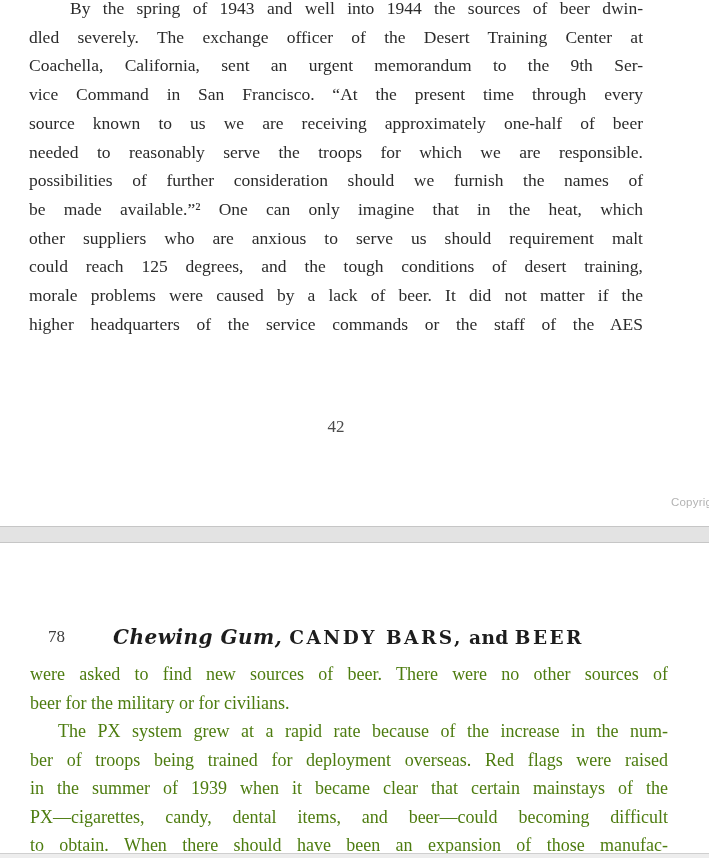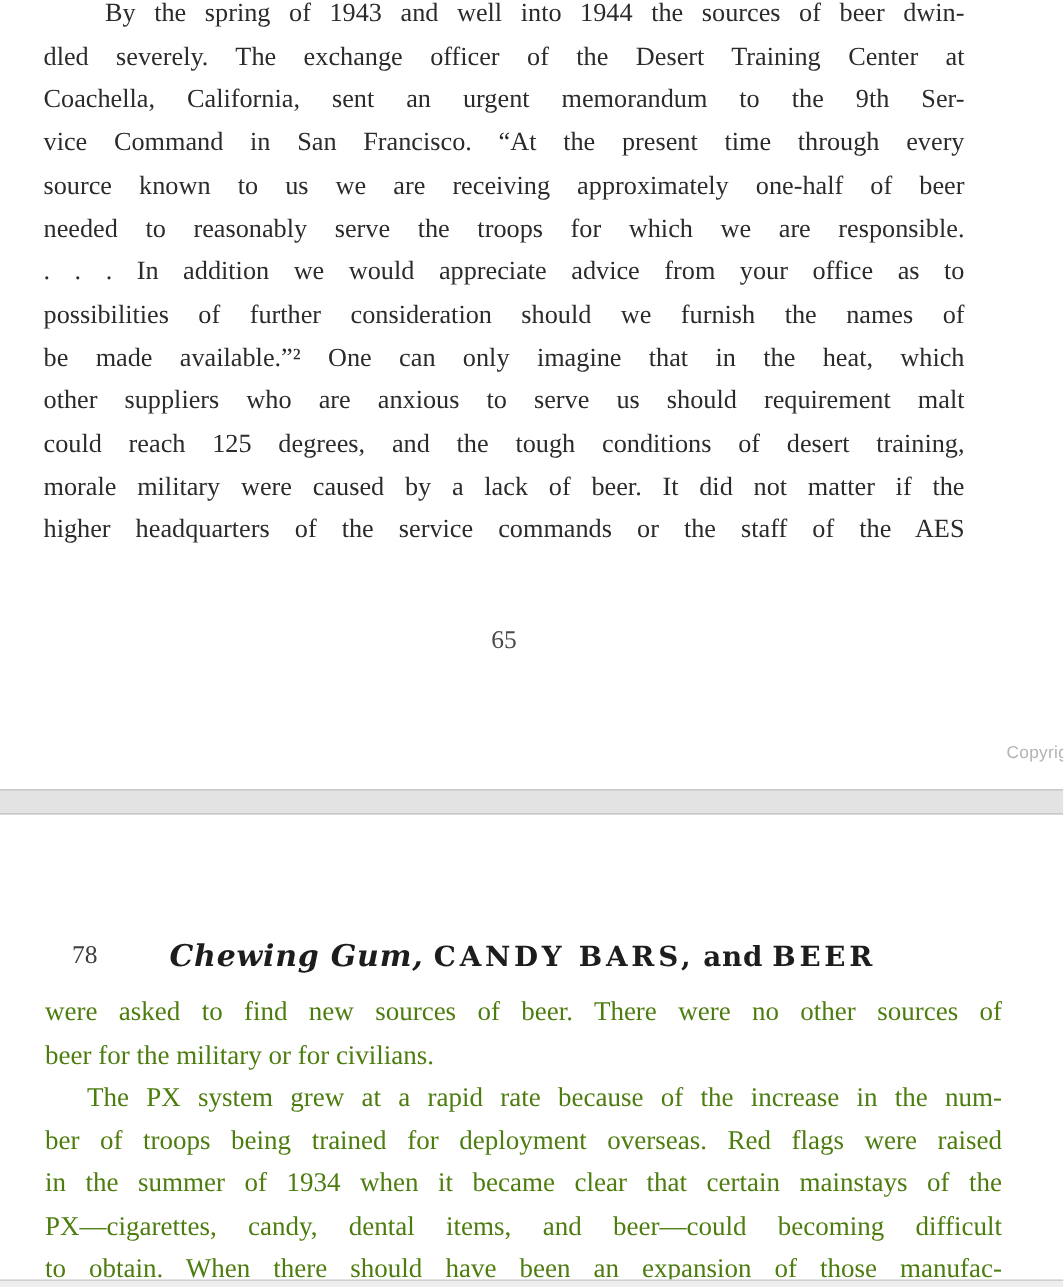--- a/index.html
+++ b/index.html
@@ -130,47 +130,46 @@
 
 <div id="viewport">
 
   <div class="p77-text">
     <div class="line indent-lg">By the spring of 1943 and well into 1944 the sources of beer dwin-</div>
     <div class="line">dled severely. The exchange officer of the Desert Training Center at</div>
     <div class="line">Coachella, California, sent an urgent memorandum to the 9th Ser-</div>
     <div class="line">vice Command in San Francisco. “At the present time through every</div>
     <div class="line">source known to us we are receiving approximately one-half of beer</div>
     <div class="line">needed to reasonably serve the troops for which we are responsible.</div>
-    <div class="line">. . . In addition we would appreciate advice from your office as to</div>
     <div class="line">possibilities of further consideration should we furnish the names of</div>
     <div class="line">be made available.”² One can only imagine that in the heat, which</div>
     <div class="line">other suppliers who are anxious to serve us should requirement malt</div>
     <div class="line">could reach 125 degrees, and the tough conditions of desert training,</div>
-    <div class="line">morale military were caused by a lack of beer. It did not matter if the</div>
+    <div class="line">morale problems were caused by a lack of beer. It did not matter if the</div>
     <div class="line">higher headquarters of the service commands or the staff of the AES</div>
   </div>
 
-  <div class="p77-folio">65</div>
+  <div class="p77-folio">42</div>
 
   <div class="copyright-note">Copyright</div>
 
   <div class="page-gap gap-1"></div>
 
   <div class="p78-header">
     <span class="p78-folio">78</span>
     <span class="p78-title">
       <span class="title-script">Chewing Gum,</span><span class="title-caps">CANDY BARS,</span><span class="title-and">and</span><span class="title-caps">BEER</span>
     </span>
   </div>
 
   <div class="p78-text">
     <div class="line">were asked to find new sources of beer. There were no other sources of</div>
     <div class="line flush-left">beer for the military or for civilians.</div>
     <div class="line indent-sm">The PX system grew at a rapid rate because of the increase in the num-</div>
     <div class="line">ber of troops being trained for deployment overseas. Red flags were raised</div>
-    <div class="line">in the summer of 1934 when it became clear that certain mainstays of the</div>
+    <div class="line">in the summer of 1939 when it became clear that certain mainstays of the</div>
     <div class="line">PX—cigarettes, candy, dental items, and beer—could becoming difficult</div>
     <div class="line">to obtain. When there should have been an expansion of those manufac-</div>
   </div>
 
   <div class="page-gap gap-2"></div>
 
 </div>
 
 </body></html>

